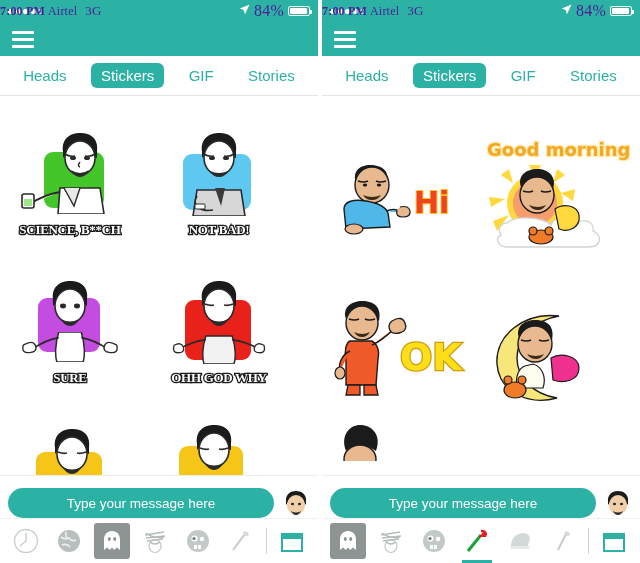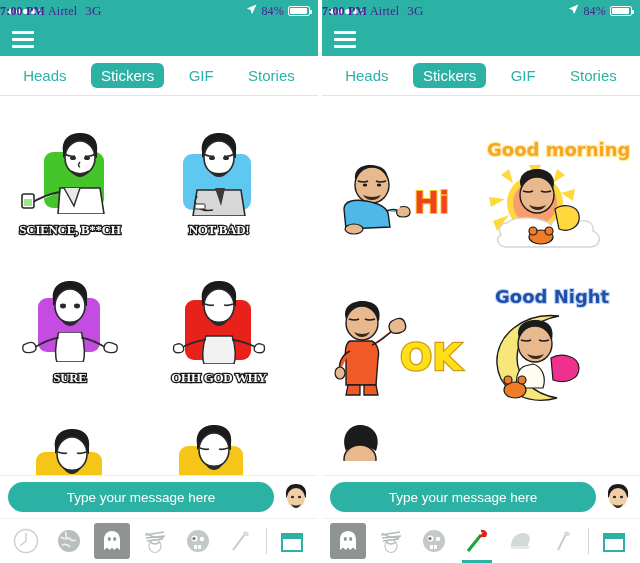--- a/index.html
+++ b/index.html
@@ -24,21 +24,21 @@
   .dot { width: 5px; height: 5px; border-radius: 50%; background: #ffffff; }
   .dot.hollow { background: transparent; border: 1px solid #ffffff; width: 5px; height: 5px; }
   .carrier { font-size: 12px; }
   .net { font-size: 13px; margin-left: 3px; }
   .sb-time {
     position: absolute; left: 0; right: 0; text-align: left;
     font-size: 12px; font-weight: bold; pointer-events: none;
   }
   .sb-right { margin-left: auto; display: flex; align-items: center; gap: 4px; }
   .loc-arrow { display: inline-block; }
-  .batt-pct { font-size: 12px; }
+  .batt-pct { font-size: 16px; }
   .batt {
     width: 22px; height: 10px; border: 1px solid #ffffff; border-radius: 2px;
     position: relative; display: inline-block;
   }
   .batt::after {
     content: ""; position: absolute; right: -3px; top: 3px;
     width: 2px; height: 4px; background: #ffffff; border-radius: 0 1px 1px 0;
   }
   .batt-fill { position: absolute; left: 1px; top: 1px; bottom: 1px; width: 84%; background: #ffffff; border-radius: 1px; }
 
@@ -86,21 +86,21 @@
 
   
   .toon { position: relative; }
   .toon .label {
     font-family: "DejaVu Sans", sans-serif; font-weight: bold; white-space: nowrap;
   }
 
   
   .composer {
     position: absolute; left: 0; right: 0; bottom: 45px; height: 43px;
-    background: #ffffff; display: flex; align-items: center; gap: 8px; padding: 0 8px;
+    background: #ffffff; display: flex; align-items: flex-end; gap: 8px; padding: 0 8px;
     border-top: 1px solid #eceeee;
   }
   .msg-pill {
     flex: 1; height: 30px; background: #2cb1a5; border-radius: 15px; color: #ffffff;
     display: flex; align-items: center; justify-content: center; font-size: 13.5px; cursor: text;
   }
   .composer-avatar { width: 28px; height: 28px; flex: 0 0 28px; position: relative; }
 
   
   .iconbar {
@@ -462,21 +462,20 @@
               <path d="M18 54 C10 58 6 66 8 74" stroke="#1b1b1b" stroke-width="1.4" fill="#f05a28"></path>
               <ellipse cx="8" cy="76" rx="5" ry="6" fill="#e8b98e" stroke="#1b1b1b" stroke-width="1.2"></ellipse>
               <path d="M16 88 L14 98 L28 98 L28 88 Z M32 88 L32 98 L46 98 L44 88 Z" fill="#f05a28" stroke="#1b1b1b" stroke-width="1.3"></path>
             </svg>
             <div class="label" style="position:absolute;left:68px;top:40px;font-size:38px;color:#ffe018;-webkit-text-stroke:2.6px #cf9c10;paint-order:stroke fill;">OK</div>
           </div>
         </div>
 
         <div class="cell">
           <div class="toon" style="width:136px;height:122px;">
-            <div class="label" style="position:absolute;left:14px;top:0;font-size:18px;color:#1f4fa8;-webkit-text-stroke:2.2px #bcd4f2;paint-order:stroke fill;">Good Night</div>
             <svg width="130" height="98" viewBox="0 0 130 98" style="position:absolute;left:4px;top:24px;">
               <path d="M74 6 C38 2 10 26 12 54 C14 82 44 96 72 88 C48 84 32 68 32 48 C32 28 50 10 74 6 Z" fill="#f7e67a" stroke="#1b1b1b" stroke-width="1.4"></path>
               <path d="M34 28 C30 16 40 10 50 10 C62 10 70 16 67 30 C62 26 56 24 50 26 C44 24 38 26 34 28 Z" fill="#1b1b1b"></path>
               <ellipse cx="50" cy="34" rx="17" ry="18" fill="#e8b98e" stroke="#1b1b1b" stroke-width="1.4"></ellipse>
               <path d="M36 30 q6 2 10 0" stroke="#1b1b1b" stroke-width="1.6" fill="none"></path>
               <path d="M64 30 q-6 2 -10 0" stroke="#1b1b1b" stroke-width="1.6" fill="none"></path>
               <path d="M42 44 q9 4 17 0 q-3 5 -8 5 q-6 0 -9 -5" fill="#3a2a1a"></path>
               <path d="M66 48 C76 42 94 46 94 58 C94 70 80 74 68 70 Z" fill="#f0308f" stroke="#1b1b1b" stroke-width="1.2"></path>
               <path d="M40 56 C34 58 30 66 32 78 L58 78 C62 66 56 56 48 54 Z" fill="#fdfdf0" stroke="#1b1b1b" stroke-width="1.2"></path>
               <ellipse cx="30" cy="80" rx="11" ry="8" fill="#f07c28" stroke="#1b1b1b" stroke-width="1.2"></ellipse>

